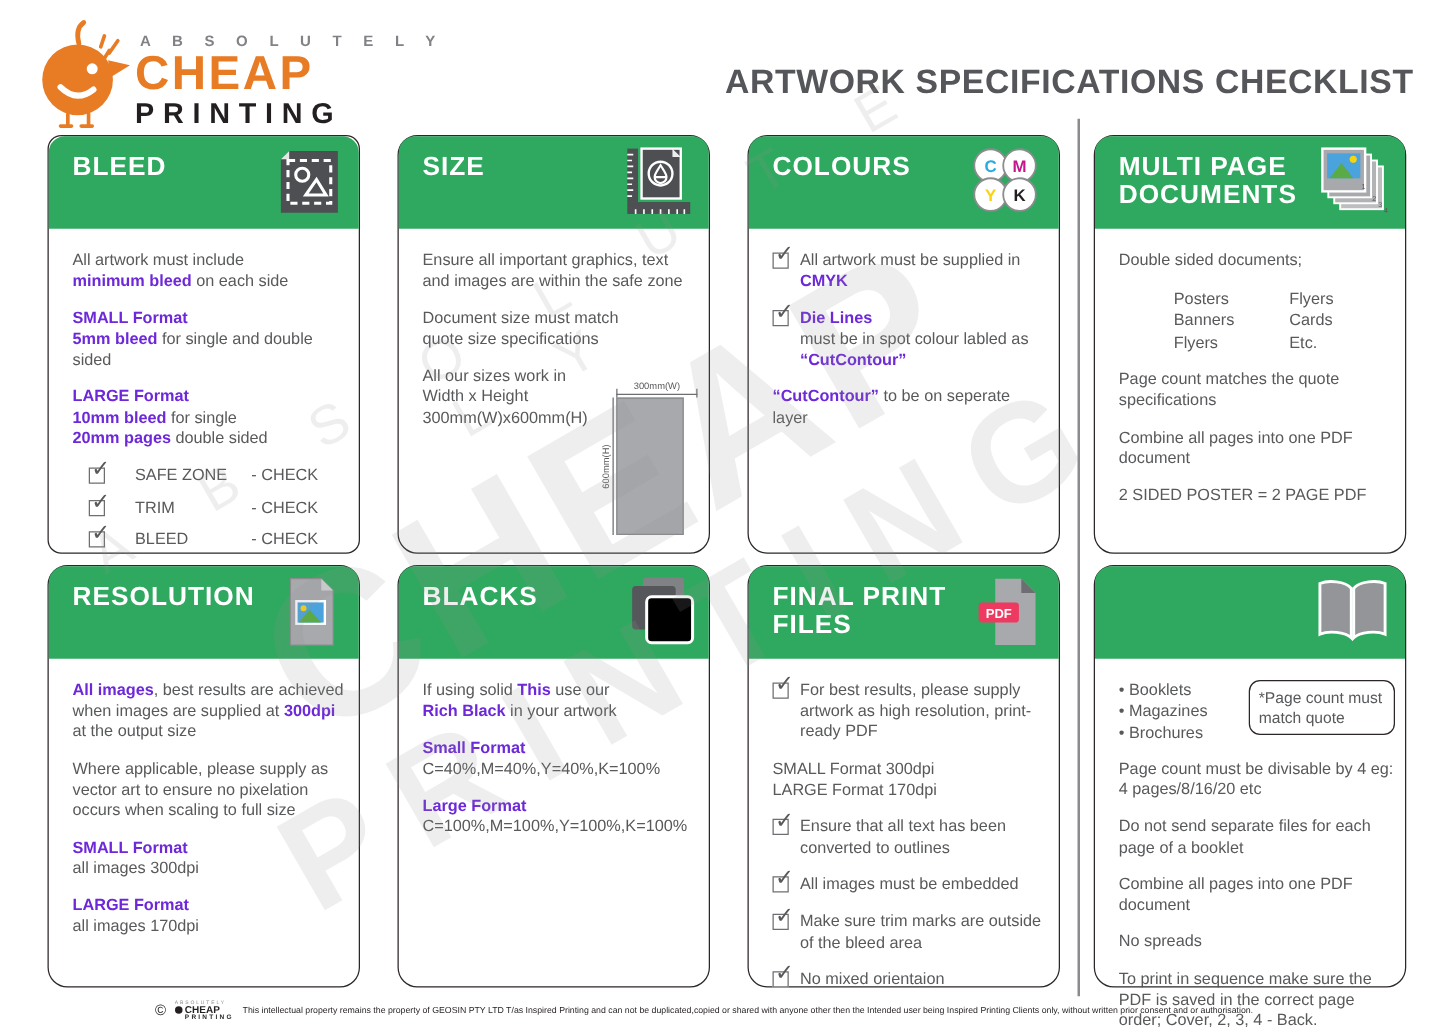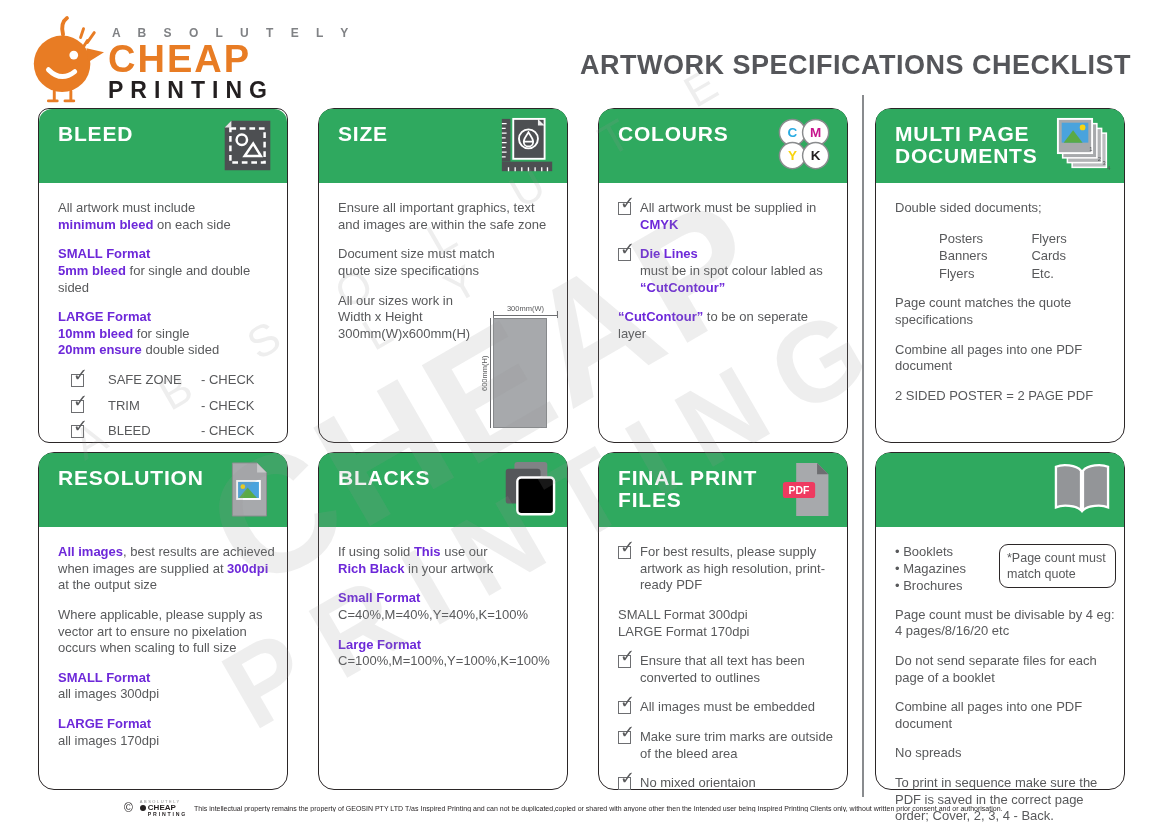--- a/index.html
+++ b/index.html
@@ -126,21 +126,21 @@
         <path d="M13 4 L54 4 L54 56 L6 56 L6 11 Z" fill="#4d4f52"></path>
         <polygon points="13,4 6,11 13,11" fill="#fff" opacity="0.85"></polygon>
         <rect x="12" y="12" width="36" height="36" fill="none" stroke="#fff" stroke-width="2.6" stroke-dasharray="6 4"></rect>
         <circle cx="24" cy="24" r="5.5" fill="none" stroke="#fff" stroke-width="2.6"></circle>
         <polygon points="27,41 36,28 44,41" fill="none" stroke="#fff" stroke-width="2.6"></polygon>
       </svg>
     </div>
     <div class="card-body">
       <p>All artwork must include<br><b>minimum bleed</b> on each side</p>
       <p><b>SMALL Format</b><br><b>5mm bleed</b> for single and double sided</p>
-      <p><b>LARGE  Format</b><br><b>10mm bleed</b> for single<br><b>20mm ensure</b> double sided</p>
+      <p><b>LARGE  Format</b><br><b>10mm bleed</b> for single<br><b>20mm pages</b> double sided</p>
       <div class="bleed-row">
         <span class="chk"></span>
         <span class="lbl">SAFE ZONE</span>
         <span>- CHECK</span>
       </div>
       <div class="bleed-row">
         <span class="chk"></span>
         <span class="lbl">TRIM</span>
         <span>- CHECK</span>
       </div>

